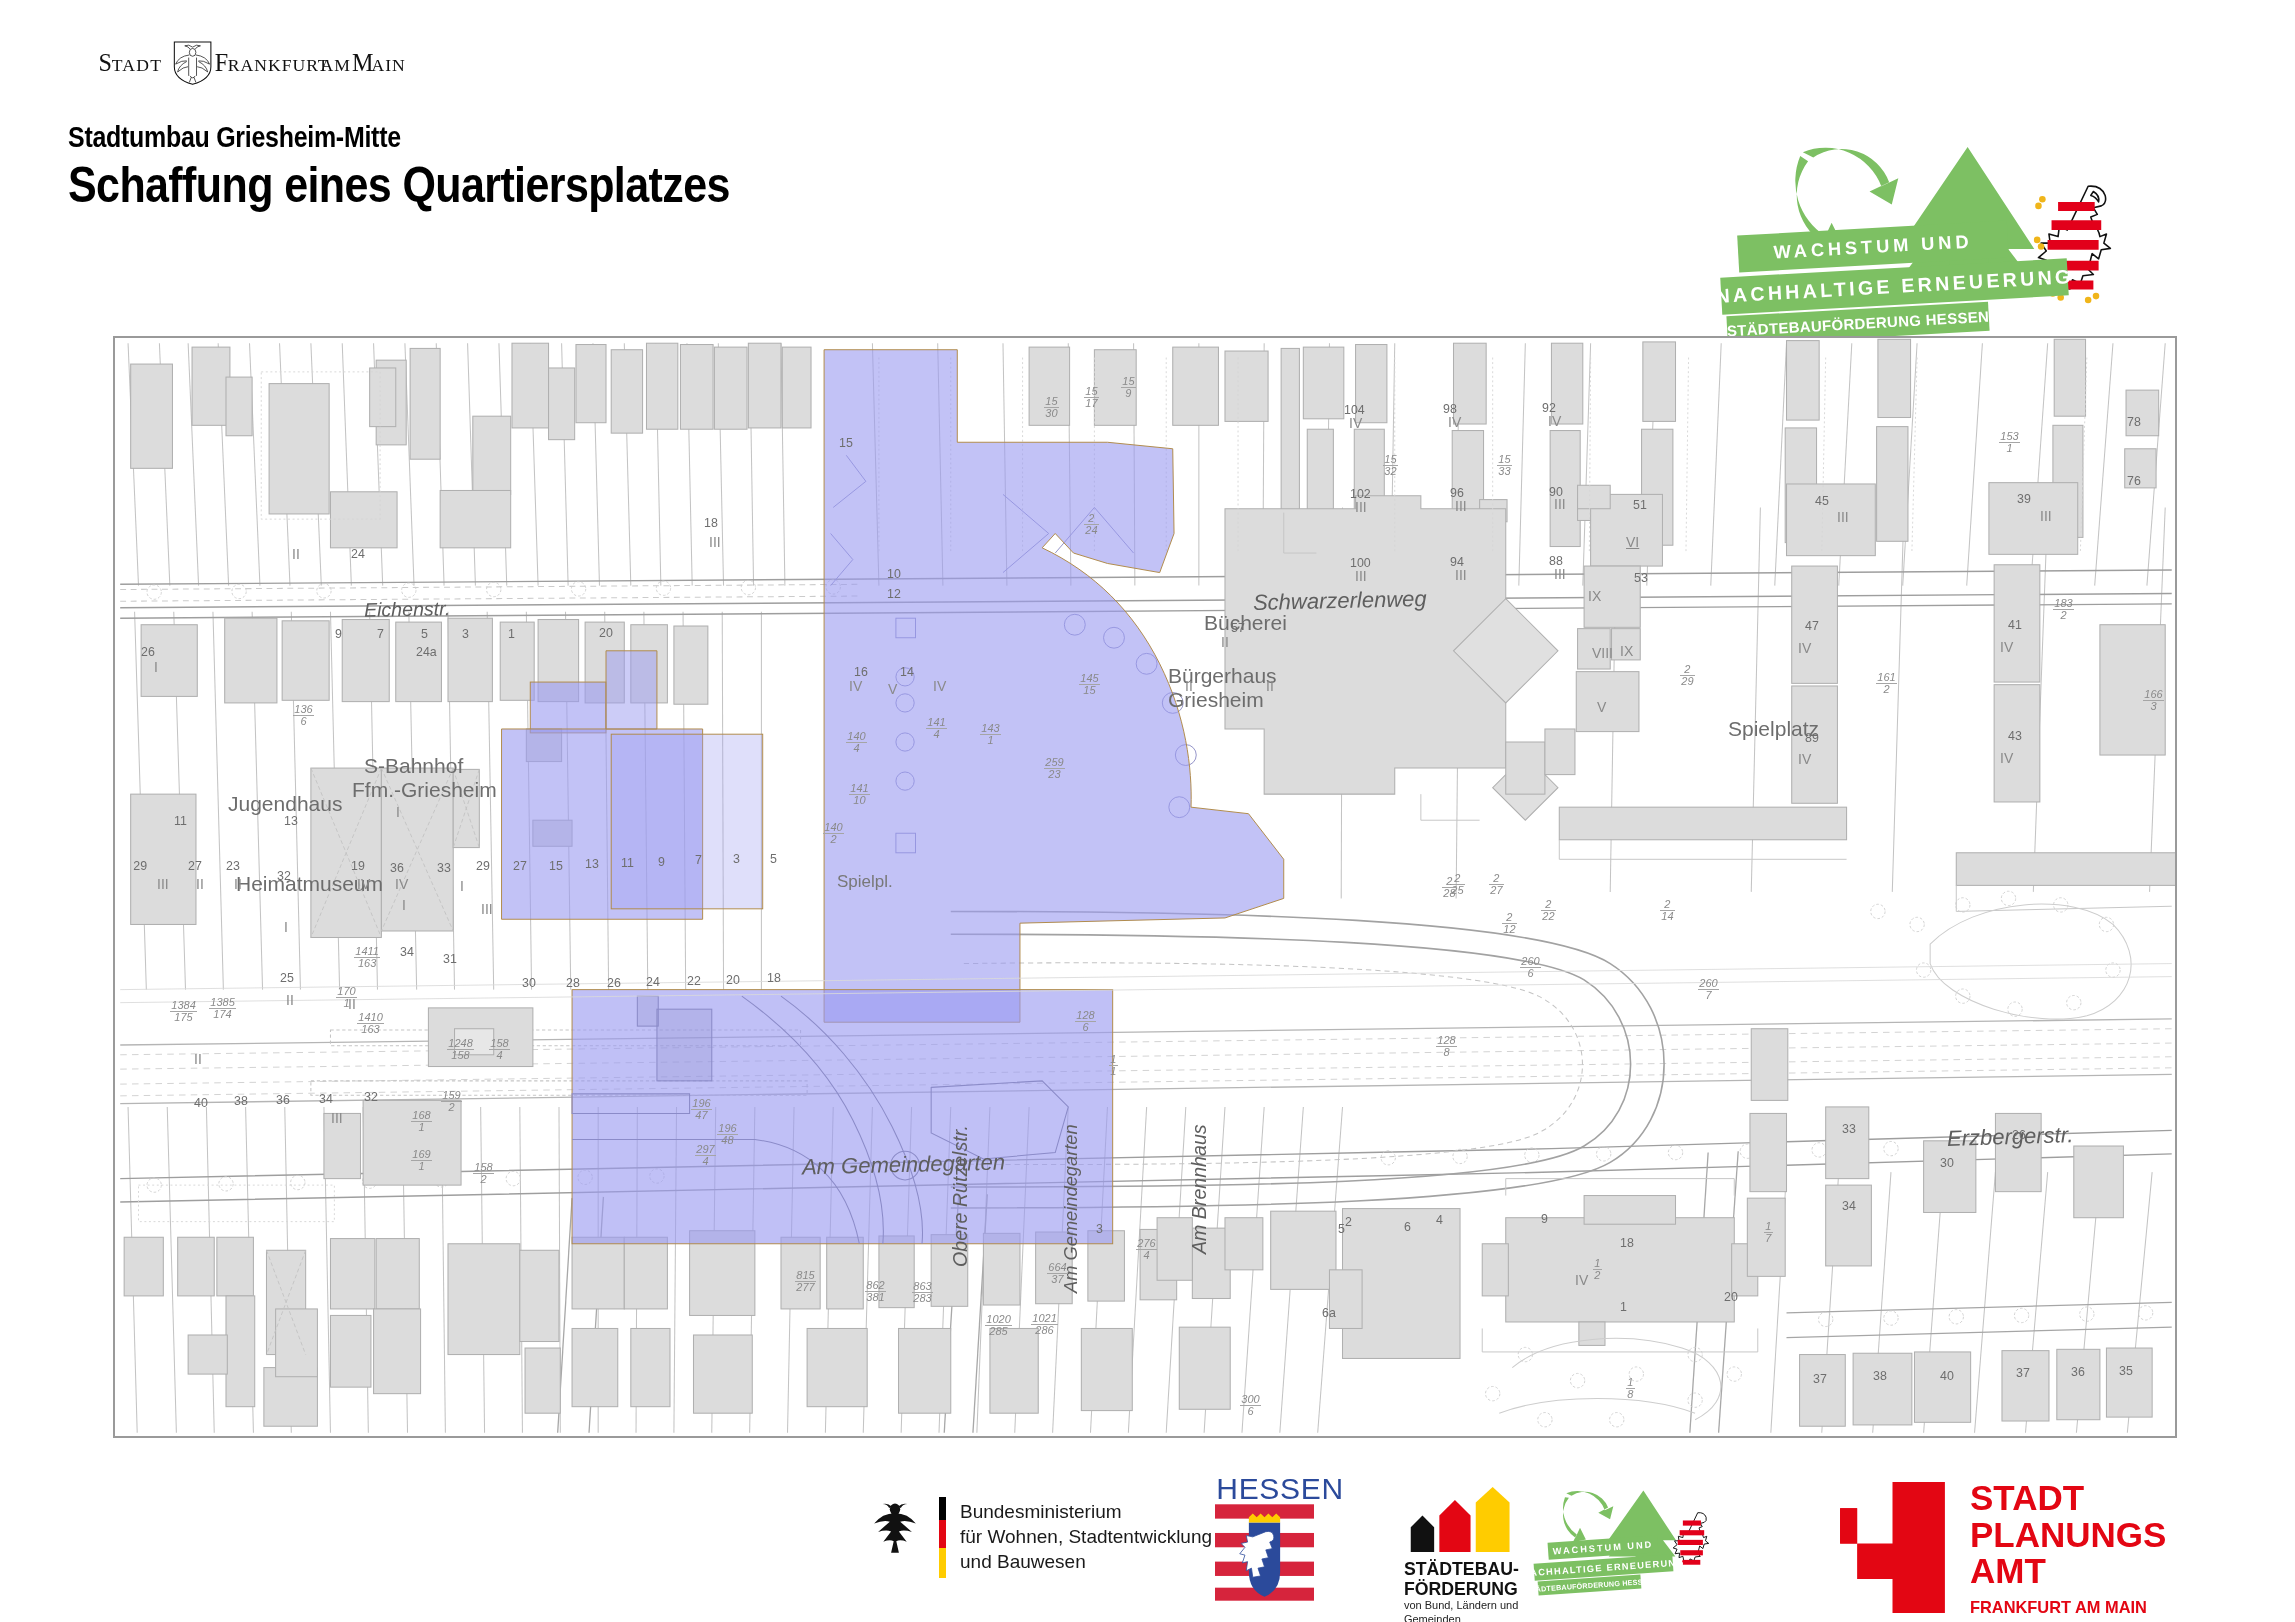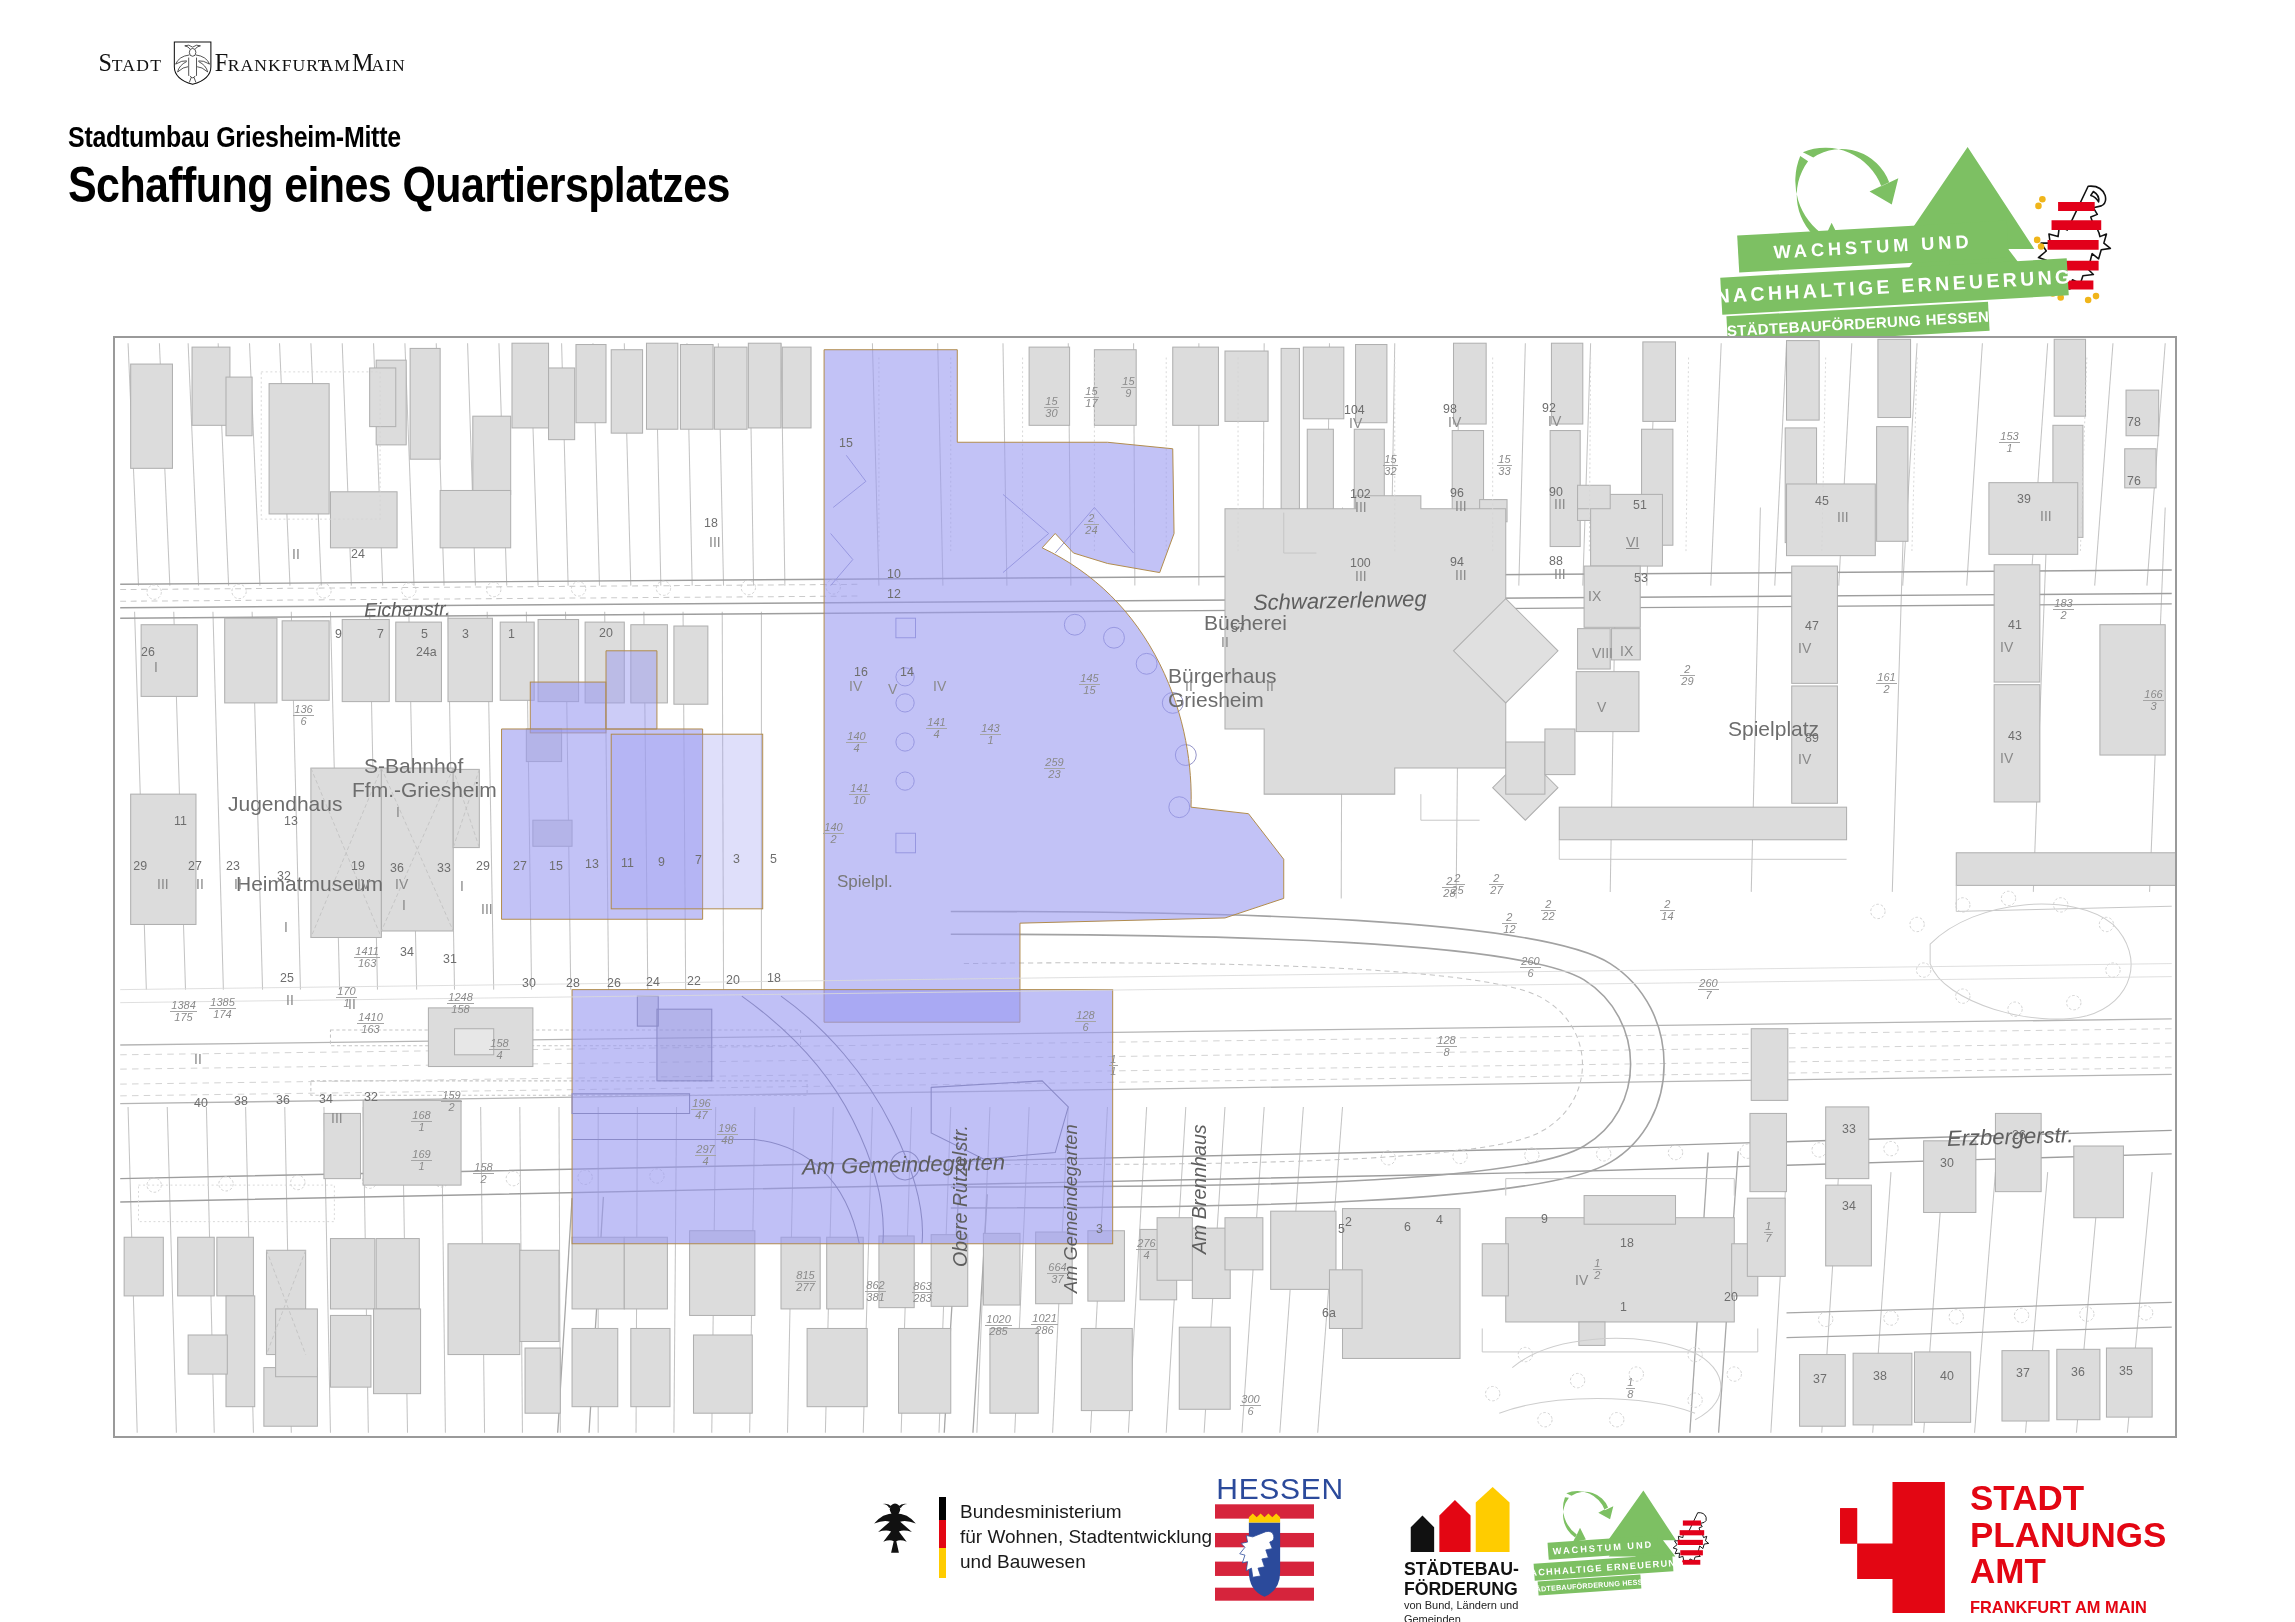--- a/index.html
+++ b/index.html
@@ -788,21 +788,21 @@
       <span class="den">2</span>
     </div>
     <div class="frac" style="left: 239px; top: 608px;">
       <span class="num">1411</span>
       <span class="den">163</span>
     </div>
     <div class="frac" style="left: 242px; top: 674px;">
       <span class="num">1410</span>
       <span class="den">163</span>
     </div>
-    <div class="frac" style="left: 332px; top: 654px;">
+    <div class="frac" style="left: 332px; top: 700px;">
       <span class="num">1248</span>
       <span class="den">158</span>
     </div>
     <div class="frac" style="left: 374px; top: 700px;">
       <span class="num">158</span>
       <span class="den">4</span>
     </div>
     <div class="frac" style="left: 326px; top: 752px;">
       <span class="num">159</span>
       <span class="den">2</span>

